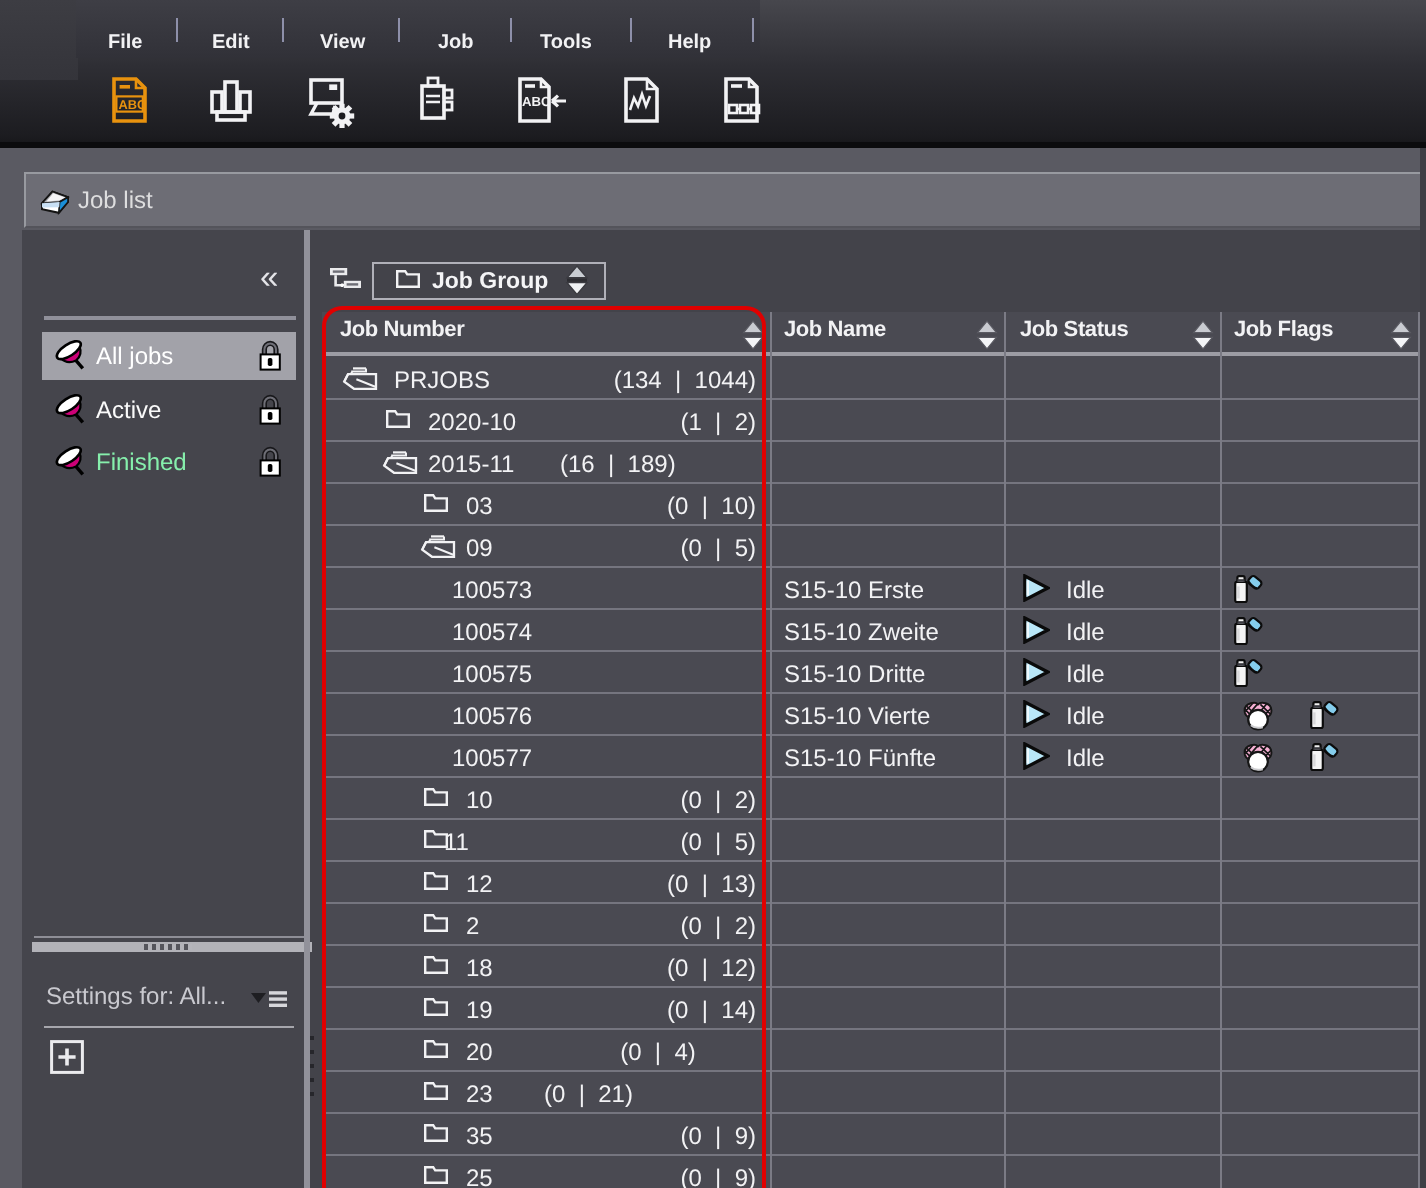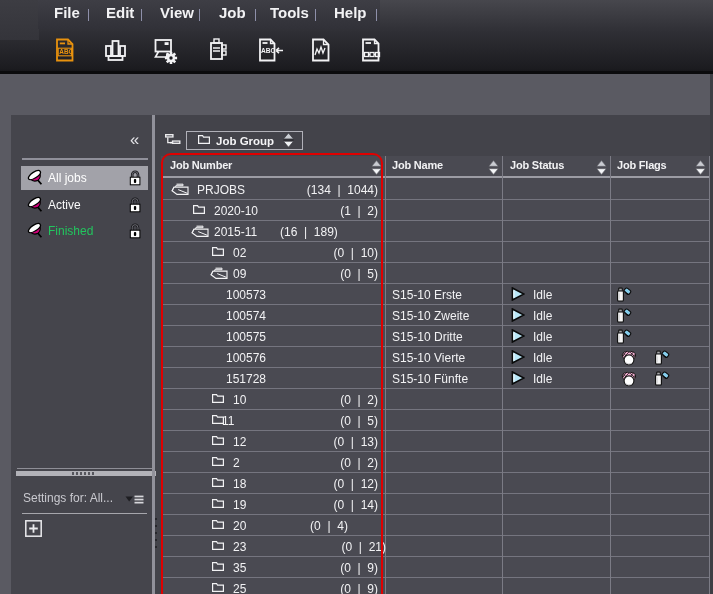--- a/index.html
+++ b/index.html
@@ -5,21 +5,21 @@
   html,body{margin:0;padding:0;}
   body{width:713px;height:594px;overflow:hidden;position:relative;
        font-family:"Liberation Sans",sans-serif;background:#5a5a62;}
   .abs{position:absolute;}
   #topbar{left:0;top:0;width:713px;height:74px;
     background:linear-gradient(180deg,#47474d 0%,#2e2e34 45%,#1c1c20 92%,#141417 100%);}
   #blackline{left:0;top:71px;width:713px;height:3px;background:#0b0b0d;}
   #corner{left:0;top:0;width:39px;height:40px;background:linear-gradient(180deg,#3d3d43 0%,#34343a 100%);}
   #menustrip{left:38px;top:0;width:342px;height:29px;
     background:linear-gradient(180deg,#3e3e45 0%,#313138 100%);}
-  .mi{position:absolute;top:4px;font-size:15px;font-weight:bold;color:#f2f2f4;}
+  .mi{position:absolute;top:16px;font-size:10px;font-weight:bold;color:#f2f2f4;}
   .msep{position:absolute;top:9px;width:1px;height:12px;background:#8e90aa;}
   #win{left:0;top:74px;width:713px;height:520px;background:#5a5a62;}
   #titlebar{left:12px;top:12px;width:697px;height:26px;background:#6d6d75;
     border-top:1px solid #989aa0;border-left:1px solid #989aa0;
     border-bottom:1px solid #54545b;}
   #titlebar .t{position:absolute;left:26px;top:6px;font-size:12px;color:#dededf;}
   #content{left:0;top:41px;width:713px;height:479px;background:#43434a;}
   #leftstrip{left:0;top:0;width:11px;height:479px;background:#5a5a62;}
   #rightstrip{left:710px;top:0;width:3px;height:520px;background:#3e3e44;}
   #sidebar{left:11px;top:0px;width:141px;height:479px;background:#45454c;}
@@ -98,20 +98,30 @@
 <path d="M2 1.5 L13.5 1.5 L17.5 5.5 L17.5 22.5 L2 22.5 Z" fill="none" stroke="#f2f2f4" stroke-width="1.8"></path>
 <path d="M13.5 1.5 L13.5 5.5 L17.5 5.5" fill="none" stroke="#f2f2f4" stroke-width="1.3"></path>
 <path d="M4.5 5 L10 5" stroke="#f2f2f4" stroke-width="1.8"></path>
 <rect x="3.5" y="14.5" width="4" height="4" fill="none" stroke="#f2f2f4" stroke-width="1.3"></rect>
 <rect x="9" y="14.5" width="4" height="4" fill="none" stroke="#f2f2f4" stroke-width="1.3"></rect>
 <rect x="14.5" y="14.5" width="4" height="4" fill="none" stroke="#f2f2f4" stroke-width="1.3"></rect>
 <path d="M7.5 16.5 L9 16.5 M13 16.5 L14.5 16.5" stroke="#f2f2f4" stroke-width="1.3"></path>
 </svg>
 <div class="abs" id="blackline"></div>
 <div class="abs" id="win">
+  <div class="abs" id="titlebar">
+      <span class="t">Job list</span>
+      <svg class="abs" style="left:7px;top:7px" width="15" height="14" viewBox="0 0 15 14">
+<path d="M1.0 7.6 L6.2 1.8 L14.0 4.6 L14.0 7.0 L9.4 12.4 L1.0 10.6 Z" fill="#ffffff" stroke="#141414" stroke-width="1.0"></path>
+<path d="M6.2 1.8 L14.0 4.6 L9.8 7.0 L1.0 7.6 Z" fill="#aaaaae" stroke="#141414" stroke-width="0.8"></path>
+<path d="M6.6 2.6 L12.6 4.7 L9.6 6.3 L3.2 6.8 Z" fill="#f4f4f6"></path>
+<path d="M9.8 7.0 L14.0 4.6 L14.0 7.0 L9.4 12.4 Z" fill="#1a8fd8" stroke="#141414" stroke-width="0.8"></path>
+<path d="M1.0 7.6 L9.8 7.0 L9.6 9.6 L1.0 9.8 Z" fill="#c8dff4"></path>
+</svg>
+    </div>
   <div class="abs" id="content">
     <div class="abs" id="leftstrip"></div>
     <div class="abs" id="sidebar"></div>
     <div class="abs" style="left:130px;top:15px;width:20px;height:20px;font-size:16.5px;color:#e4e4e8">«</div>
 <div class="abs" style="left:22px;top:43px;width:126px;height:2px;background:#90909a"></div>
 <div class="abs" style="left:21px;top:51px;width:127px;height:24px;background:#a2a2a9"></div>
 <svg class="abs" style="left:26px;top:54px" width="19" height="17" viewBox="0 0 19 17">
 <path d="M11.4 10.6 L15.4 15.2" stroke="#000000" stroke-width="1.7"></path>
 <g transform="rotate(-33 9 7)">
 <path d="M3.4 6.8 Q4.2 11.6 9.2 12.2 Q13.8 11.6 14.6 6.8 L9 7.8 Z" fill="#cc0077" stroke="#000000" stroke-width="1.1"></path>
@@ -139,21 +149,21 @@
 <rect x="1.3" y="7.2" width="9.6" height="7.6" fill="#ffffff" stroke="#000000" stroke-width="1.0"></rect>
 <rect x="4.9" y="9.0" width="2.3" height="4.0" rx="0.9" fill="#000000"></rect>
 </svg>
 <svg class="abs" style="left:26px;top:107px" width="19" height="17" viewBox="0 0 19 17">
 <path d="M11.4 10.6 L15.4 15.2" stroke="#000000" stroke-width="1.7"></path>
 <g transform="rotate(-33 9 7)">
 <path d="M3.4 6.8 Q4.2 11.6 9.2 12.2 Q13.8 11.6 14.6 6.8 L9 7.8 Z" fill="#cc0077" stroke="#000000" stroke-width="1.1"></path>
 <ellipse cx="9" cy="5.9" rx="6.9" ry="2.9" fill="#ffffff" stroke="#000000" stroke-width="1.3"></ellipse>
 </g>
 </svg>
-<div class="abs" style="left:48px;top:109px;font-size:12px;color:#22c55e">Finished</div>
+<div class="abs" style="left:48px;top:109px;font-size:12px;color:#86efac">Finished</div>
 <svg class="abs" style="left:129px;top:108px" width="12" height="16" viewBox="0 0 12 16">
 <path d="M3.2 7.6 L3.2 4.8 A2.9 3.1 0 0 1 9.0 4.8 L9.0 7.6" fill="none" stroke="#17171a" stroke-width="2.6"></path>
 <path d="M3.2 7.6 L3.2 4.8 A2.9 3.1 0 0 1 9.0 4.8 L9.0 7.6" fill="none" stroke="#6e6e76" stroke-width="1.0"></path>
 <rect x="1.3" y="7.2" width="9.6" height="7.6" fill="#ffffff" stroke="#000000" stroke-width="1.0"></rect>
 <rect x="4.9" y="9.0" width="2.3" height="4.0" rx="0.9" fill="#000000"></rect>
 </svg>
 <div class="abs" style="left:17px;top:353px;width:138px;height:1px;background:#8e8e96"></div>
 <div class="abs" style="left:16px;top:356px;width:139.5px;height:5px;background:#b2b2b8"></div>
 <div class="abs" style="left:72px;top:357px;width:24px;height:3px;background:repeating-linear-gradient(90deg,#55555c 0 2px,#b4b4ba 2px 4px)"></div>
 <div class="abs" style="left:23px;top:376px;font-size:12px;color:#c9c9cf">Settings for: All...</div>
@@ -258,21 +268,21 @@
 <path d="M5.2 2.7 L4.4 4.0 M12 1.2 L12 2.7 L4.6 2.7" stroke="#f2f2f4" stroke-width="1.0" fill="none"></path>
 <path d="M3 4.1 L17 4.1 L17 11.4 L6 11.4 L1.1 7.8 Z" stroke="#f2f2f4" stroke-width="1.15" fill="none"></path>
 <path d="M3 4.1 L1.1 7.8" stroke="#f2f2f4" stroke-width="1.0" fill="none"></path>
 <path d="M7.2 6.6 L16.6 10.4" stroke="#f2f2f4" stroke-width="1.0" fill="none"></path>
 </svg>
 <div class="cell" style="left:214px;top:110px">2015-11</div>
 <div class="cell" style="left:280px;top:110px;width:98px;text-align:left">(16&nbsp;&nbsp;|&nbsp;&nbsp;189)</div>
 <svg class="abs" style="left:211px;top:131px" width="14" height="11" viewBox="0 0 14 11">
 <path d="M1.6 3.2 L1.6 1.6 L5.6 1.6 L6.6 3.2 L12.4 3.2 L12.4 9.4 L1.6 9.4 Z" fill="none" stroke="#f2f2f4" stroke-width="1.2"></path>
 </svg>
-<div class="cell" style="left:233px;top:131px">02</div>
+<div class="cell" style="left:233px;top:131px">03</div>
 <div class="cell" style="left:280px;top:131px;width:98px;text-align:right">(0&nbsp;&nbsp;|&nbsp;&nbsp;10)</div>
 <svg class="abs" style="left:210px;top:152px" width="19" height="13" viewBox="0 0 19 13">
 <path d="M5.5 1.2 L12 1.2" stroke="#f2f2f4" stroke-width="1.1" fill="none"></path>
 <path d="M5.2 2.7 L4.4 4.0 M12 1.2 L12 2.7 L4.6 2.7" stroke="#f2f2f4" stroke-width="1.0" fill="none"></path>
 <path d="M3 4.1 L17 4.1 L17 11.4 L6 11.4 L1.1 7.8 Z" stroke="#f2f2f4" stroke-width="1.15" fill="none"></path>
 <path d="M3 4.1 L1.1 7.8" stroke="#f2f2f4" stroke-width="1.0" fill="none"></path>
 <path d="M7.2 6.6 L16.6 10.4" stroke="#f2f2f4" stroke-width="1.0" fill="none"></path>
 </svg>
 <div class="cell" style="left:233px;top:152px">09</div>
 <div class="cell" style="left:280px;top:152px;width:98px;text-align:right">(0&nbsp;&nbsp;|&nbsp;&nbsp;5)</div>
@@ -343,21 +353,21 @@
 <svg class="abs" style="left:653px;top:235px" width="17" height="15" viewBox="0 0 17 15">
 <g transform="rotate(40 12 5)">
 <rect x="8.6" y="1.8" width="6.4" height="4.6" rx="1.6" fill="#85cdec" stroke="#0c0c0c" stroke-width="1.1"></rect>
 <path d="M9.2 5.6 Q12 6.6 14.4 5.6" fill="none" stroke="#0c0c0c" stroke-width="0.8"></path>
 </g>
 <path d="M2.6 5.0 Q2.6 3.9 3.4 3.9 L7.6 3.9 Q8.4 3.9 8.4 5.0 L8.4 13.0 Q8.4 14.0 7.6 14.0 L3.4 14.0 Q2.6 14.0 2.6 13.0 Z" fill="#f4f4f4" stroke="#0c0c0c" stroke-width="1.1"></path>
 <path d="M3.7 3.9 L3.7 1.8 Q3.7 1.1 4.5 1.1 L6.5 1.1 Q7.3 1.1 7.3 1.8 L7.3 3.9" fill="#f0f0f0" stroke="#0c0c0c" stroke-width="1.1"></path>
 <rect x="3.7" y="2.6" width="3.6" height="1.3" fill="#3a3a40"></rect>
 <path d="M4.2 6.2 L4.2 12.2" stroke="#d8d8da" stroke-width="1.2"></path>
 </svg>
-<div class="cell" style="left:226px;top:257px">151728</div>
+<div class="cell" style="left:226px;top:257px">100577</div>
 <div class="cell" style="left:392px;top:257px">S15-10 Fünfte</div>
 <svg class="abs" style="left:511px;top:256px" width="14" height="14" viewBox="0 0 14 14">
 <path d="M1.4 1.0 L12.9 7 L1.4 13.0 Z" fill="#b9e7f8" stroke="#0a0a0a" stroke-width="1.6"></path>
 <path d="M2.9 3.2 L2.9 10.8" stroke="#eef9fd" stroke-width="1.2"></path>
 </svg>
 <div class="cell" style="left:533px;top:257px">Idle</div>
 <svg class="abs" style="left:621px;top:256px" width="16" height="16" viewBox="0 0 16 16">
 <path d="M1.4 6.2 Q0.8 2.6 4.4 1.6 Q7.0 0.9 8.0 2.2 Q9.2 0.9 11.8 1.6 Q15.2 2.6 14.6 6.2 Q14.2 8.0 12.6 8.6 L3.4 8.6 Q1.8 8.0 1.4 6.2 Z" fill="#f6b0d4" stroke="#161616" stroke-width="1.0"></path>
 <path d="M2.2 3.0 L7.0 7.6 M5.6 1.4 L1.6 5.8 M9.2 2.2 L14.0 6.8 M12.6 1.6 L8.6 6.4 M1.4 4.6 L4.6 7.8 M11.0 7.8 L14.6 4.0 M7.6 2.2 L4.0 6.4" stroke="#161616" stroke-width="0.85"></path>
 <circle cx="8.0" cy="9.8" r="4.9" fill="#ffffff" stroke="#161616" stroke-width="1.1"></circle>
@@ -405,21 +415,21 @@
 <div class="cell" style="left:280px;top:383px;width:98px;text-align:right">(0&nbsp;&nbsp;|&nbsp;&nbsp;14)</div>
 <svg class="abs" style="left:211px;top:404px" width="14" height="11" viewBox="0 0 14 11">
 <path d="M1.6 3.2 L1.6 1.6 L5.6 1.6 L6.6 3.2 L12.4 3.2 L12.4 9.4 L1.6 9.4 Z" fill="none" stroke="#f2f2f4" stroke-width="1.2"></path>
 </svg>
 <div class="cell" style="left:233px;top:404px">20</div>
 <div class="cell" style="left:280px;top:404px;width:98px;text-align:center">(0&nbsp;&nbsp;|&nbsp;&nbsp;4)</div>
 <svg class="abs" style="left:211px;top:425px" width="14" height="11" viewBox="0 0 14 11">
 <path d="M1.6 3.2 L1.6 1.6 L5.6 1.6 L6.6 3.2 L12.4 3.2 L12.4 9.4 L1.6 9.4 Z" fill="none" stroke="#f2f2f4" stroke-width="1.2"></path>
 </svg>
 <div class="cell" style="left:233px;top:425px">23</div>
-<div class="cell" style="left:288px;top:425px;width:98px;text-align:right">(0&nbsp;&nbsp;|&nbsp;&nbsp;21)</div>
+<div class="cell" style="left:272px;top:425px;width:98px;text-align:left">(0&nbsp;&nbsp;|&nbsp;&nbsp;21)</div>
 <svg class="abs" style="left:211px;top:446px" width="14" height="11" viewBox="0 0 14 11">
 <path d="M1.6 3.2 L1.6 1.6 L5.6 1.6 L6.6 3.2 L12.4 3.2 L12.4 9.4 L1.6 9.4 Z" fill="none" stroke="#f2f2f4" stroke-width="1.2"></path>
 </svg>
 <div class="cell" style="left:233px;top:446px">35</div>
 <div class="cell" style="left:280px;top:446px;width:98px;text-align:right">(0&nbsp;&nbsp;|&nbsp;&nbsp;9)</div>
 <svg class="abs" style="left:211px;top:467px" width="14" height="11" viewBox="0 0 14 11">
 <path d="M1.6 3.2 L1.6 1.6 L5.6 1.6 L6.6 3.2 L12.4 3.2 L12.4 9.4 L1.6 9.4 Z" fill="none" stroke="#f2f2f4" stroke-width="1.2"></path>
 </svg>
 <div class="cell" style="left:233px;top:467px">25</div>
 <div class="cell" style="left:280px;top:467px;width:98px;text-align:right">(0&nbsp;&nbsp;|&nbsp;&nbsp;9)</div>

